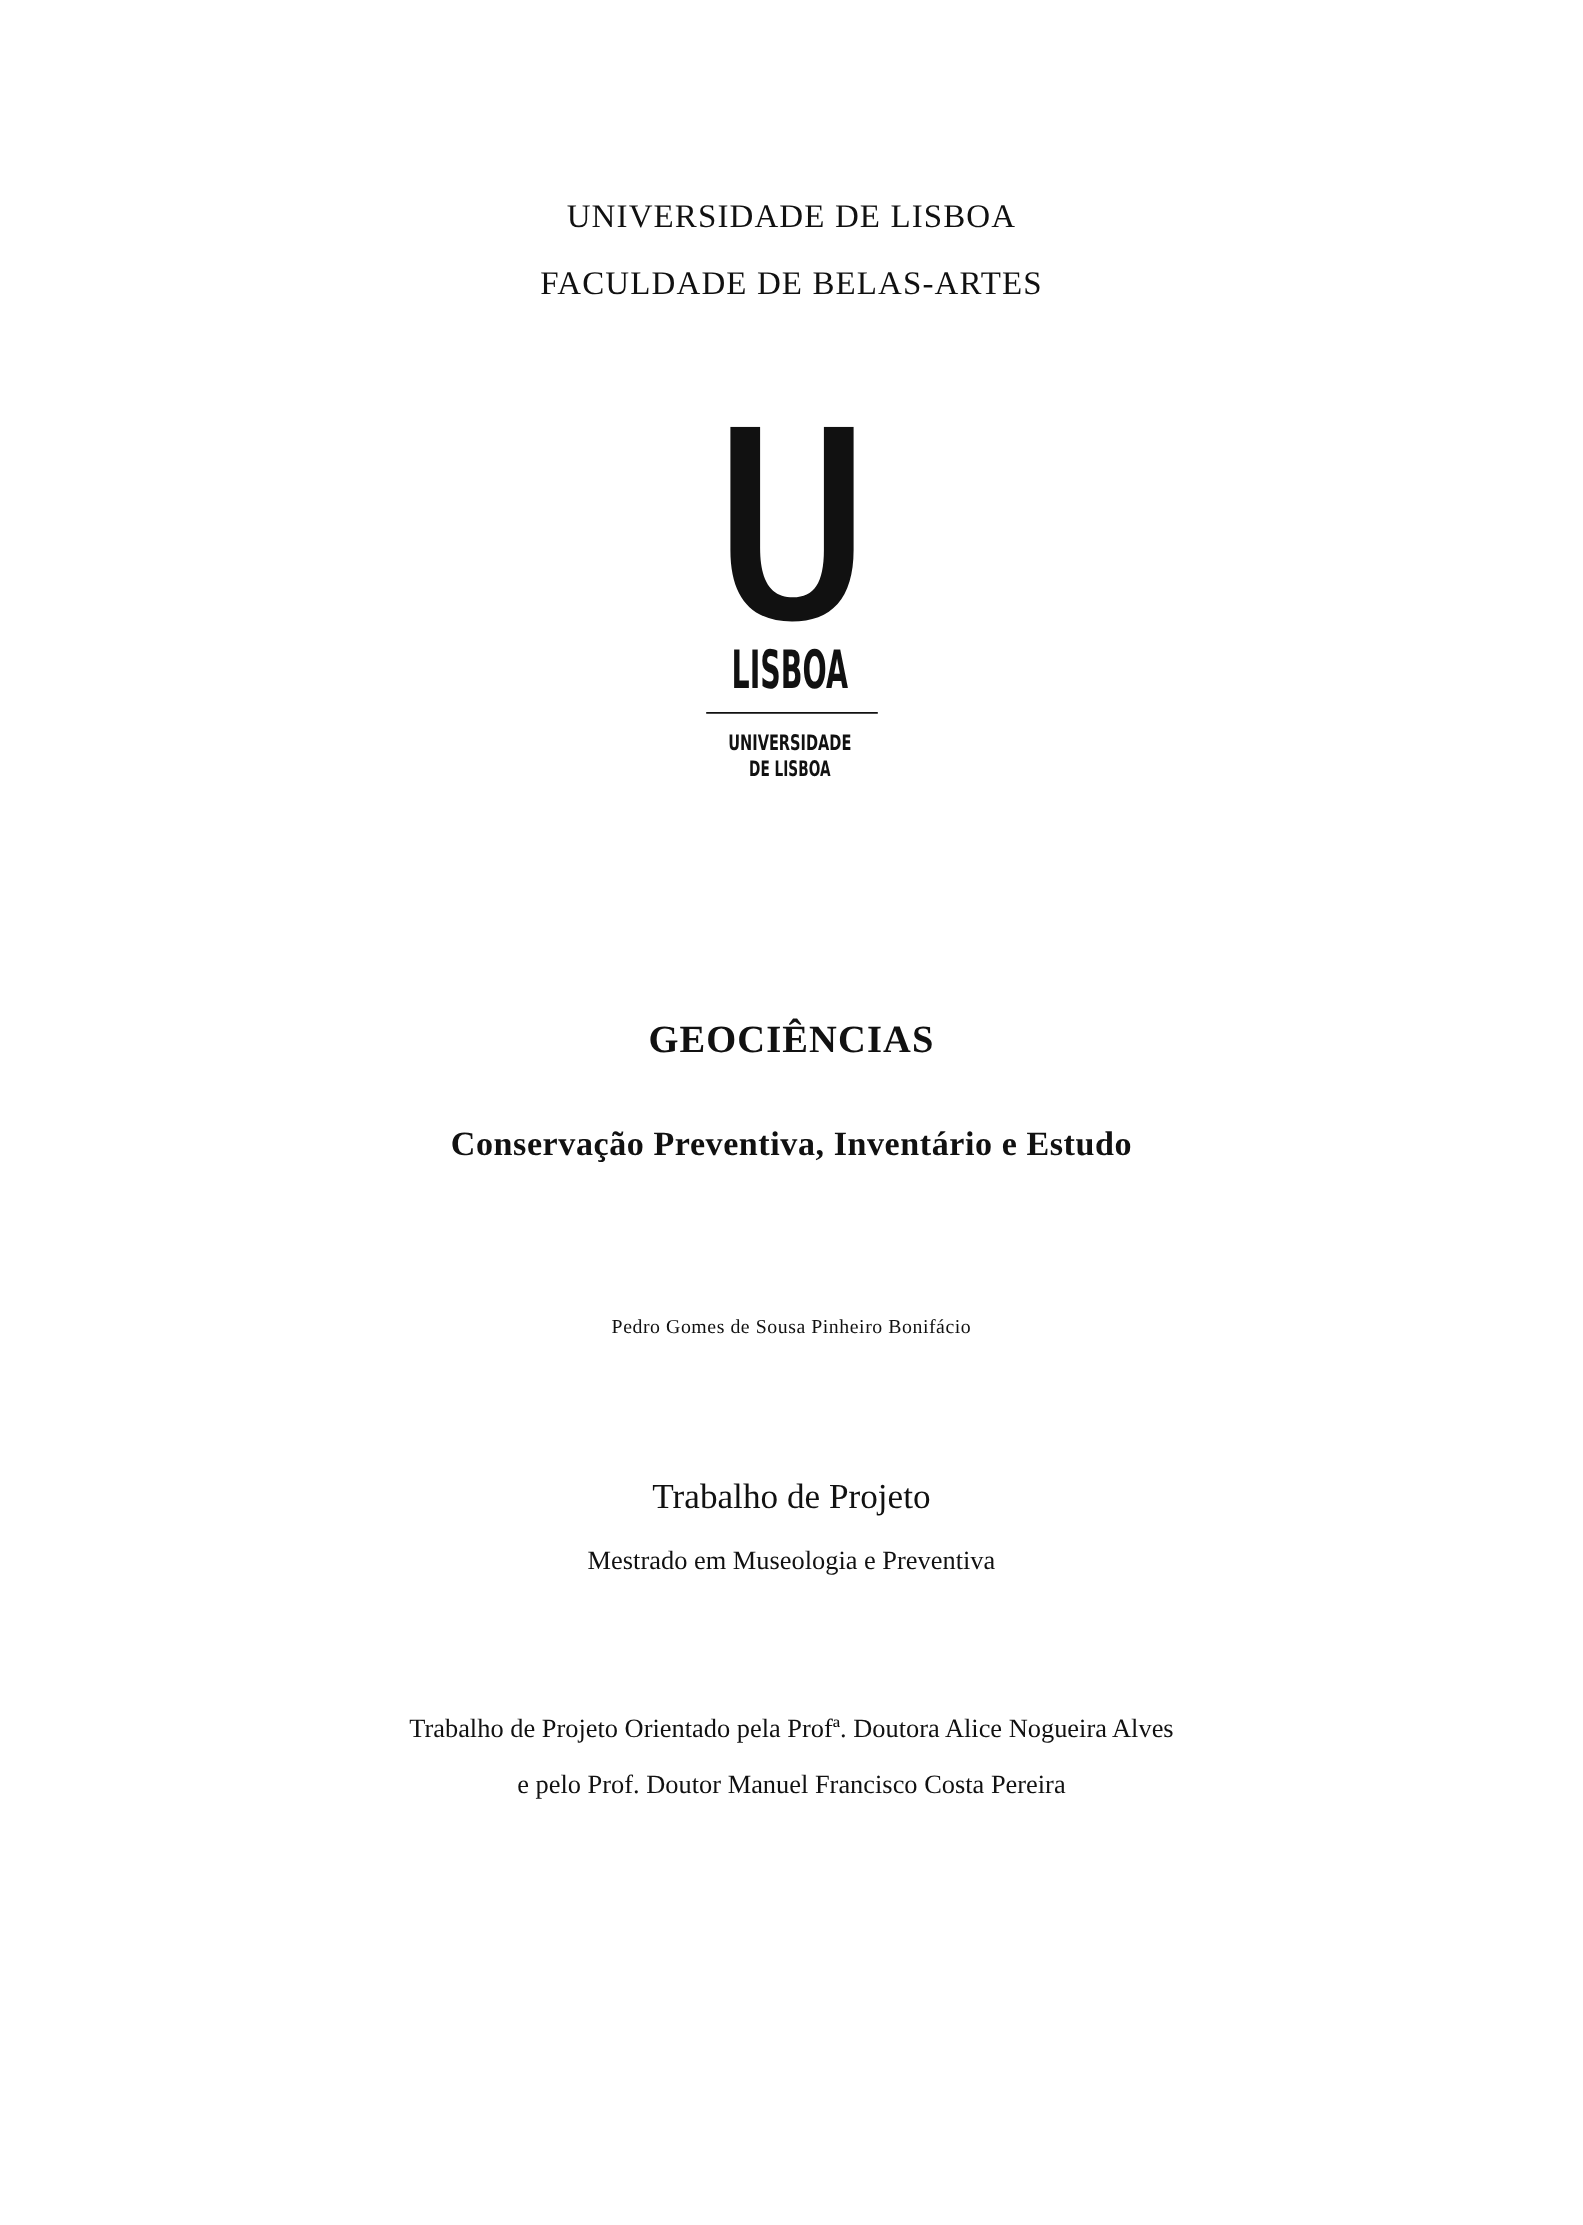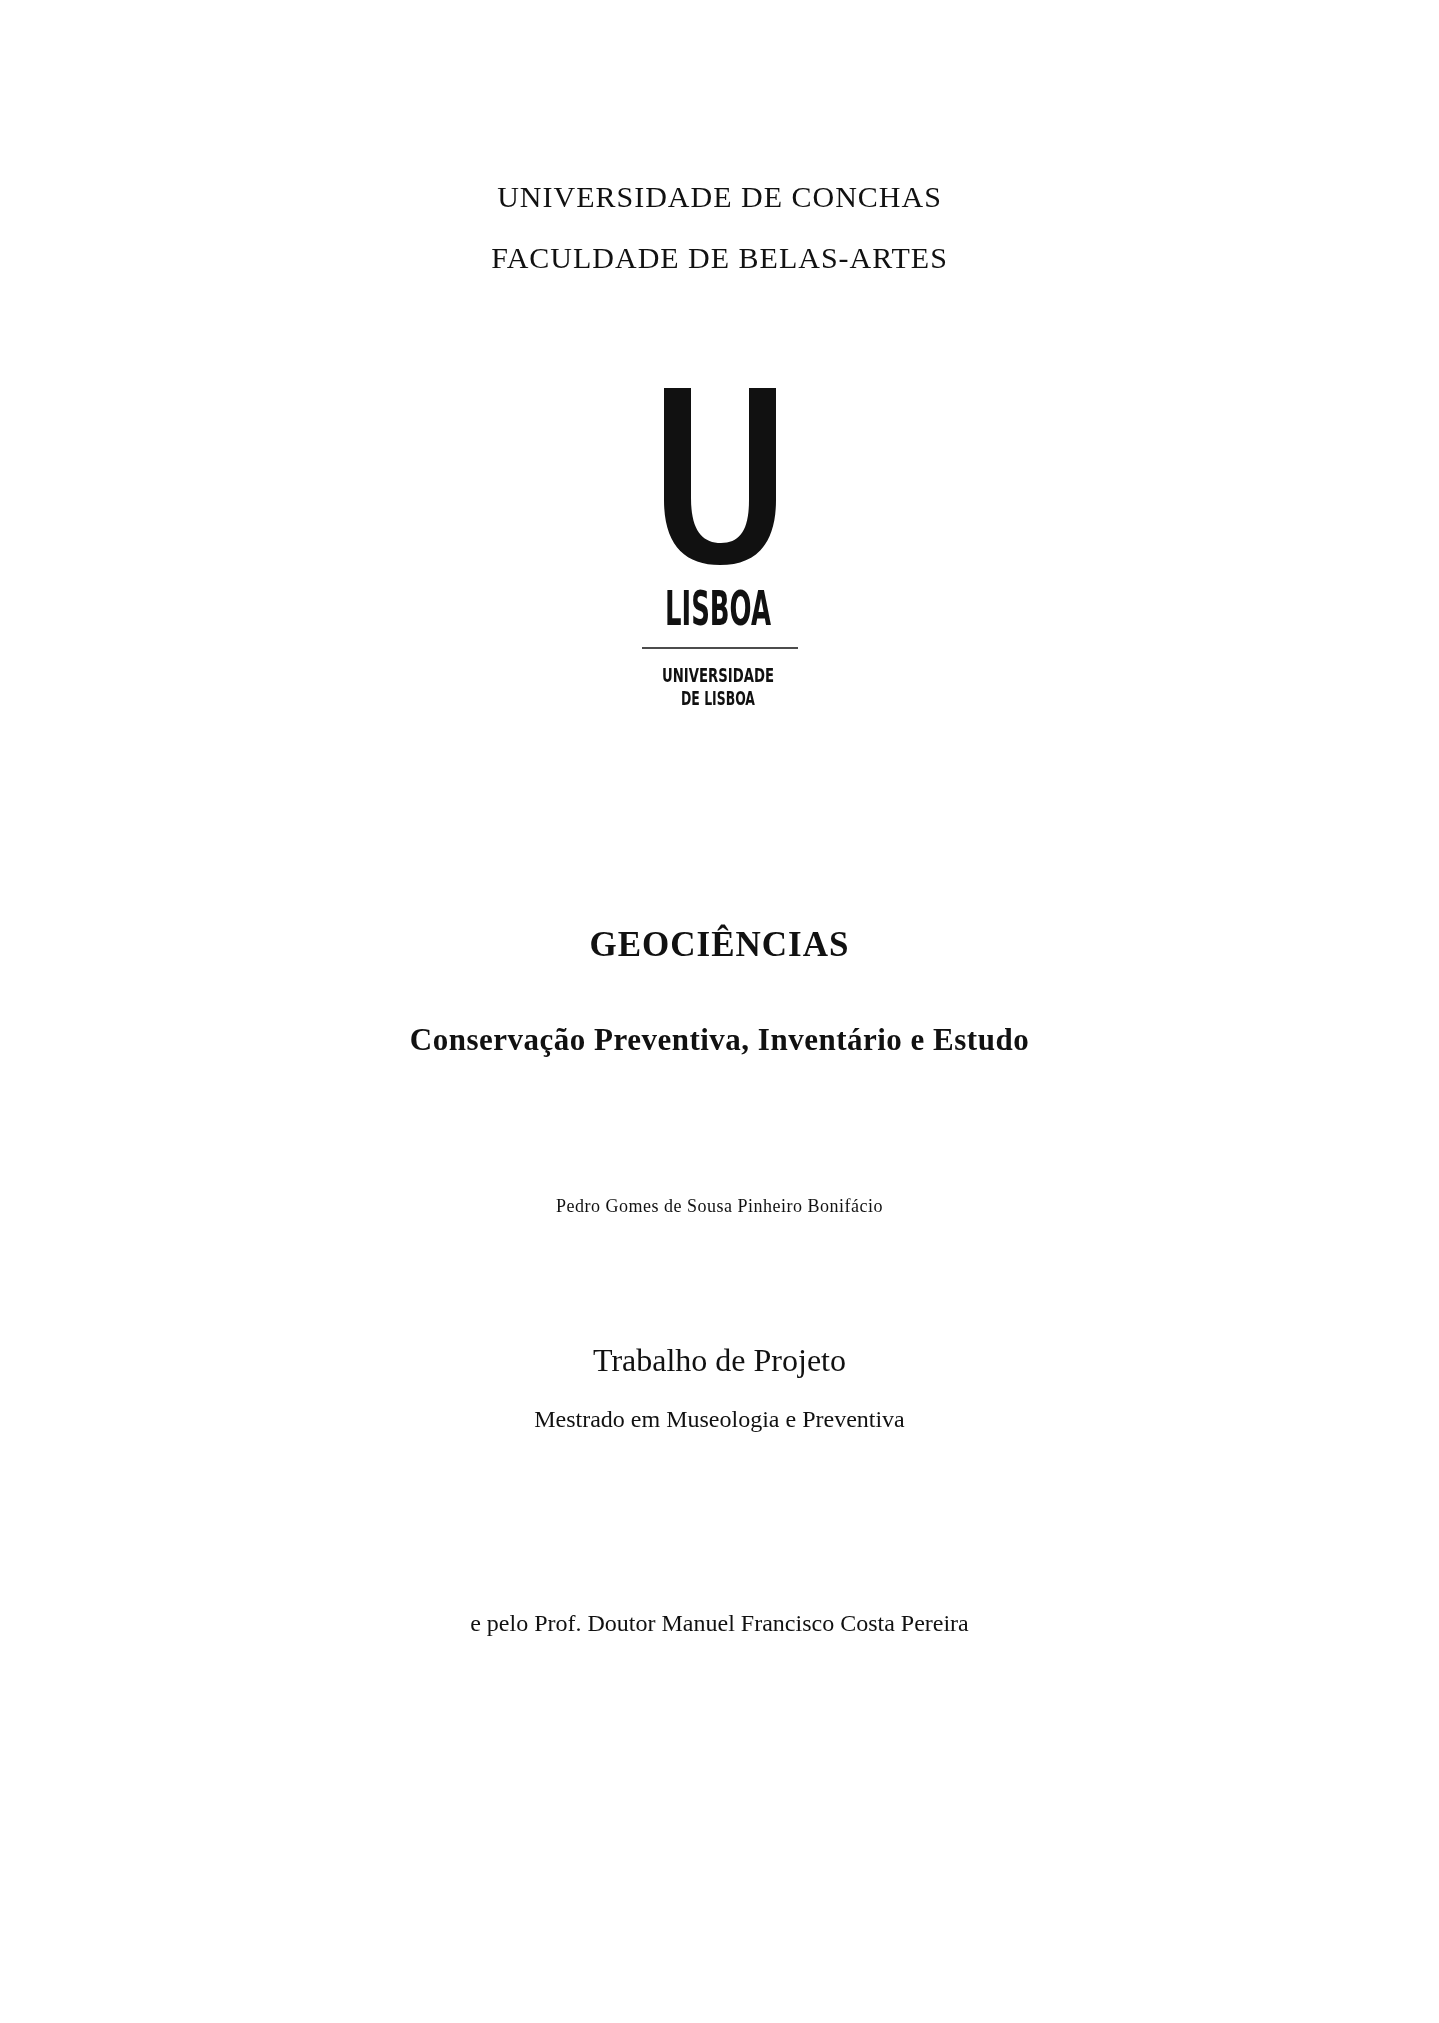--- a/index.html
+++ b/index.html
@@ -49,21 +49,21 @@
   .degree      { top: 1406px; font-size: 24px; }
   .advisor-1   { top: 1559px; font-size: 24px; }
   .advisor-2   { top: 1610px; font-size: 24px; }
   .year        { top: 1801px; font-size: 25px; }
 </style>
 </head>
 <body>
 
 <div class="page">
 
-  <div class="line header-line1">UNIVERSIDADE DE CONCHAS</div>
+  <div class="line header-line1">UNIVERSIDADE DE LISBOA</div>
 
   <div class="line header-line2">FACULDADE DE BELAS-ARTES</div>
 
   <svg class="logo" width="160" height="322" viewBox="0 0 160 322" xmlns="http://www.w3.org/2000/svg">
     <path transform="translate(24,0)" fill="#111111" d="M0 0 H27 V110 C27 142 38 155 57 155 C76 155 85 142 85 112 V0 H112 V112 C112 156 92 177 56 177 C20 177 0 156 0 112 Z"></path>
     <text class="wordmark" x="78" y="237" text-anchor="middle" textLength="106" lengthAdjust="spacingAndGlyphs">LISBOA</text>
     <line x1="2" y1="260" x2="158" y2="260" stroke="#111111" stroke-width="1.5"></line>
     <text class="caption" x="78" y="294" text-anchor="middle" textLength="112" lengthAdjust="spacingAndGlyphs">UNIVERSIDADE</text>
     <text class="caption" x="78" y="317" text-anchor="middle" textLength="74" lengthAdjust="spacingAndGlyphs">DE LISBOA</text>
   </svg>
@@ -72,17 +72,18 @@
   <div class="line title-line2">GEOCIÊNCIAS</div>
 
   <div class="line subtitle">Conservação Preventiva, Inventário e Estudo</div>
 
   <div class="line author">Pedro Gomes de Sousa Pinheiro Bonifácio</div>
 
   <div class="line work-type">Trabalho de Projeto</div>
 
   <div class="line degree">Mestrado em Museologia e Preventiva</div>
 
+  <div class="line advisor-1">Trabalho de Projeto Orientado pela Profª. Doutora Alice Nogueira Alves</div>
 
   <div class="line advisor-2">e pelo Prof. Doutor Manuel Francisco Costa Pereira</div>
 
 
 </div>
 
 </body></html>

